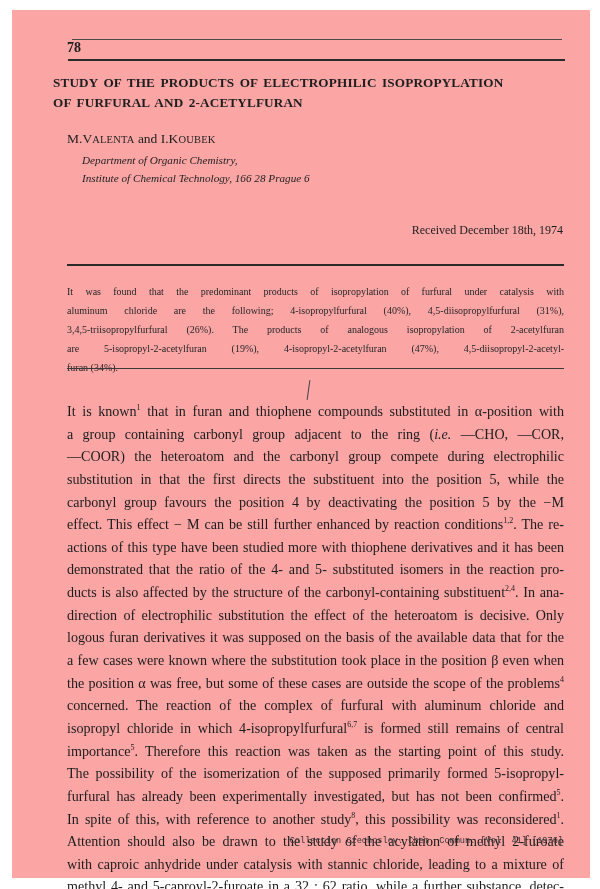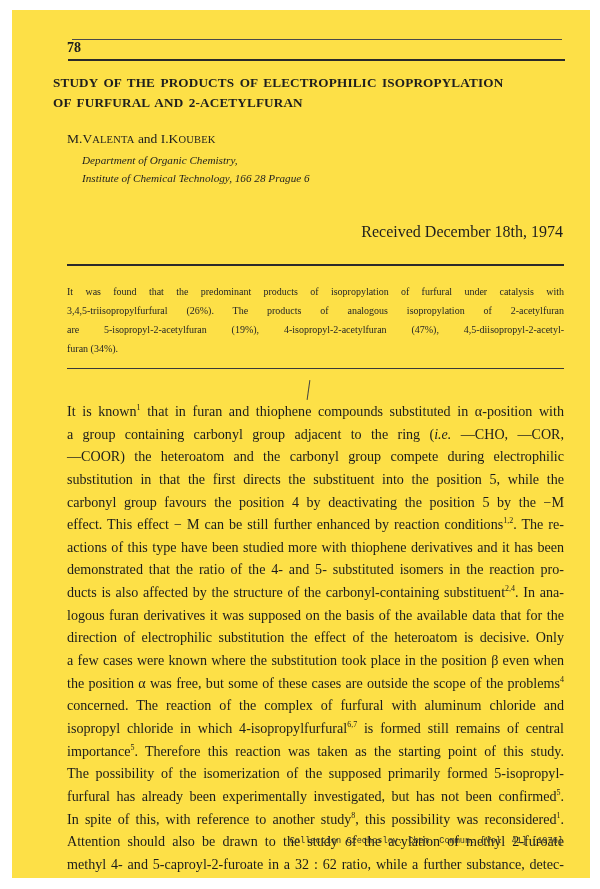--- a/index.html
+++ b/index.html
@@ -1,19 +1,19 @@
 <!DOCTYPE html>
 <html><head>
 <meta charset="utf-8">
 <style>
   html, body { margin: 0; padding: 0; background: #ffffff; }
   body { width: 600px; height: 889px; position: relative; overflow: hidden; }
   .page {
     position: absolute; left: 12px; top: 10px; width: 578px; height: 868px;
-    background: #fde047;
+    background: #fca5a5;
     color: #1e1e1e;
     font-family: "Liberation Serif", "DejaVu Serif", serif;
   }
   .rule { position: absolute; background: #2a2a2a; }
   .rule.thin { height: 1px; background: #4a4a4a; }
   .rule.thick { height: 2px; }
   .pagenum {
     position: absolute; left: 55px; top: 30px;
     font-size: 14px; font-weight: bold;
   }
@@ -26,21 +26,21 @@
     position: absolute; left: 55px; top: 121px;
     font-size: 13.5px;
   }
   .sc { font-size: 10.5px; letter-spacing: 0.2px; margin-top: 6px; }
   .affil {
     position: absolute; left: 70px; top: 141px;
     font-size: 11.2px; font-style: italic; line-height: 18px;
   }
   .received {
     position: absolute; right: 27px; top: 213px;
-    font-size: 16px;
+    font-size: 12px;
   }
   .abstract {
     position: absolute; left: 55px; top: 272px; width: 497px;
     font-size: 10px; line-height: 19px; text-align: justify;
     color: #262626;
   }
   .body {
     position: absolute; left: 55px; top: 390px; width: 497px;
     font-size: 14.1px; line-height: 22.65px; text-align: justify;
     color: #1c1c1c;
@@ -81,48 +81,50 @@
     <div>Department of Organic Chemistry,</div>
     <div>Institute of Chemical Technology, 166 28 Prague 6</div>
   </div>
 
   <div class="received">Received December 18th, 1974</div>
 
   <div class="rule thick" style="left:55px; top:254px; width:497px;"></div>
 
   <div class="abstract">
     <span class="ln">It was found that the predominant products of isopropylation of furfural under catalysis with</span>
+    <span class="ln">aluminum chloride are the following; 4-isopropylfurfural (40%), 4,5-diisopropylfurfural (31%),</span>
     <span class="ln">3,4,5-triisopropylfurfural (26%). The products of analogous isopropylation of 2-acetylfuran</span>
     <span class="ln">are 5-isopropyl-2-acetylfuran (19%), 4-isopropyl-2-acetylfuran (47%), 4,5-diisopropyl-2-acetyl-</span>
     <span class="ln end">furan (34%).</span>
   </div>
 
   <div class="rule thin" style="left:55px; top:358px; width:497px; background:#3a3a3a;"></div>
 
   <div class="pen-mark"></div>
 
   <div class="body">
     <span class="ln"><span>It is known</span><sup>1</sup><span> that in furan and thiophene compounds substituted in α-position with</span></span>
     <span class="ln"><span>a group containing carbonyl group adjacent to the ring (</span><i>i.e.</i><span> —CHO, —COR,</span></span>
     <span class="ln">—COOR) the heteroatom and the carbonyl group compete during electrophilic</span>
     <span class="ln">substitution in that the first directs the substituent into the position 5, while the</span>
     <span class="ln">carbonyl group favours the position 4 by deactivating the position 5 by the −M</span>
     <span class="ln"><span>effect. This effect − M can be still further enhanced by reaction conditions</span><sup>1,2</sup><span>. The re-</span></span>
     <span class="ln">actions of this type have been studied more with thiophene derivatives and it has been</span>
     <span class="ln">demonstrated that the ratio of the 4- and 5- substituted isomers in the reaction pro-</span>
     <span class="ln"><span>ducts is also affected by the structure of the carbonyl-containing substituent</span><sup>2,4</sup><span>. In ana-</span></span>
+    <span class="ln">direction of electrophilic substitution the effect of the heteroatom is decisive. Only</span>
     <span class="ln">logous furan derivatives it was supposed on the basis of the available data that for the</span>
-    <span class="ln">direction of electrophilic substitution the effect of the heteroatom is decisive. Only</span>
     <span class="ln">a few cases were known where the substitution took place in the position β even when</span>
     <span class="ln"><span>the position α was free, but some of these cases are outside the scope of the problems</span><sup>4</sup></span>
     <span class="ln">concerned. The reaction of the complex of furfural with aluminum chloride and</span>
     <span class="ln"><span>isopropyl chloride in which 4-isopropylfurfural</span><sup>6,7</sup><span> is formed still remains of central</span></span>
     <span class="ln"><span>importance</span><sup>5</sup><span>. Therefore this reaction was taken as the starting point of this study.</span></span>
     <span class="ln">The possibility of the isomerization of the supposed primarily formed 5-isopropyl-</span>
     <span class="ln"><span>furfural has already been experimentally investigated, but has not been confirmed</span><sup>5</sup><span>.</span></span>
     <span class="ln"><span>In spite of this, with reference to another study</span><sup>8</sup><span>, this possibility was reconsidered</span><sup>1</sup><span>.</span></span>
     <span class="ln">Attention should also be drawn to the study of the acylation of methyl 2-furoate</span>
+    <span class="ln">with caproic anhydride under catalysis with stannic chloride, leading to a mixture of</span>
     <span class="ln">methyl 4- and 5-caproyl-2-furoate in a 32 : 62 ratio, while a further substance, detec-</span>
 
   </div>
 
   <div class="footer">Collection Czechoslov. Chem. Commun. [Vol. 41] [1976]</div>
 </div>
 
 </body></html>

